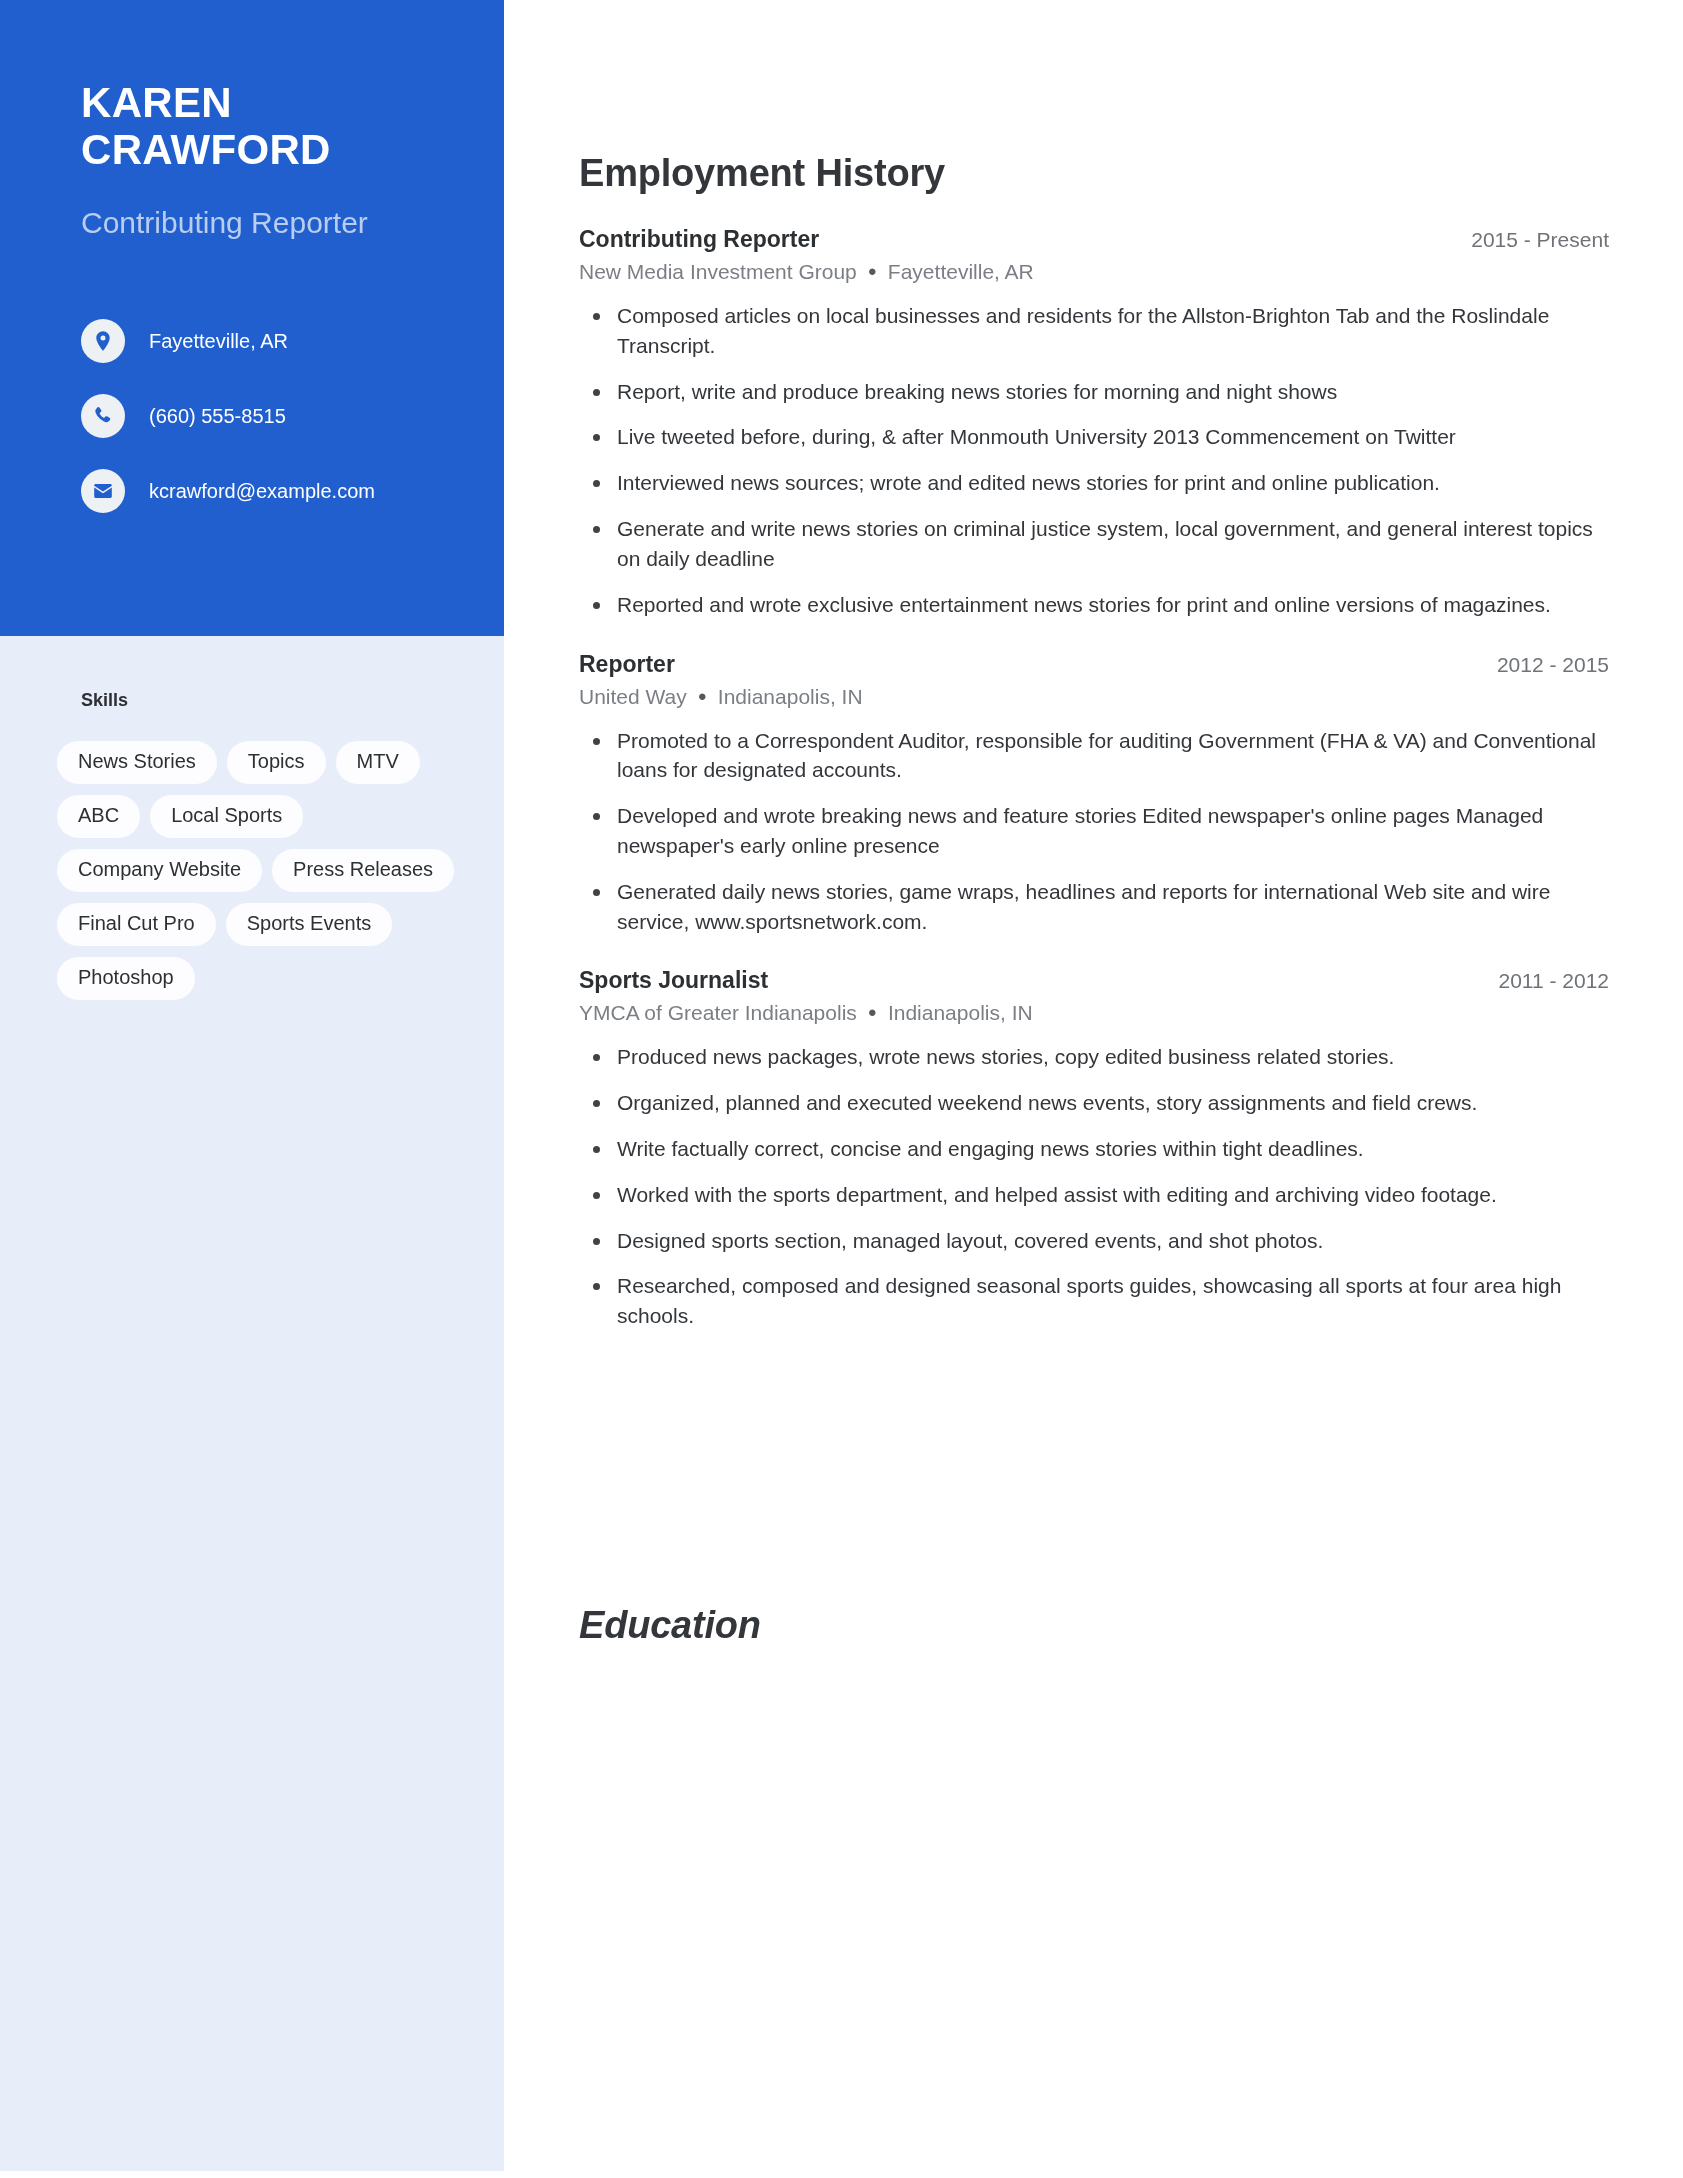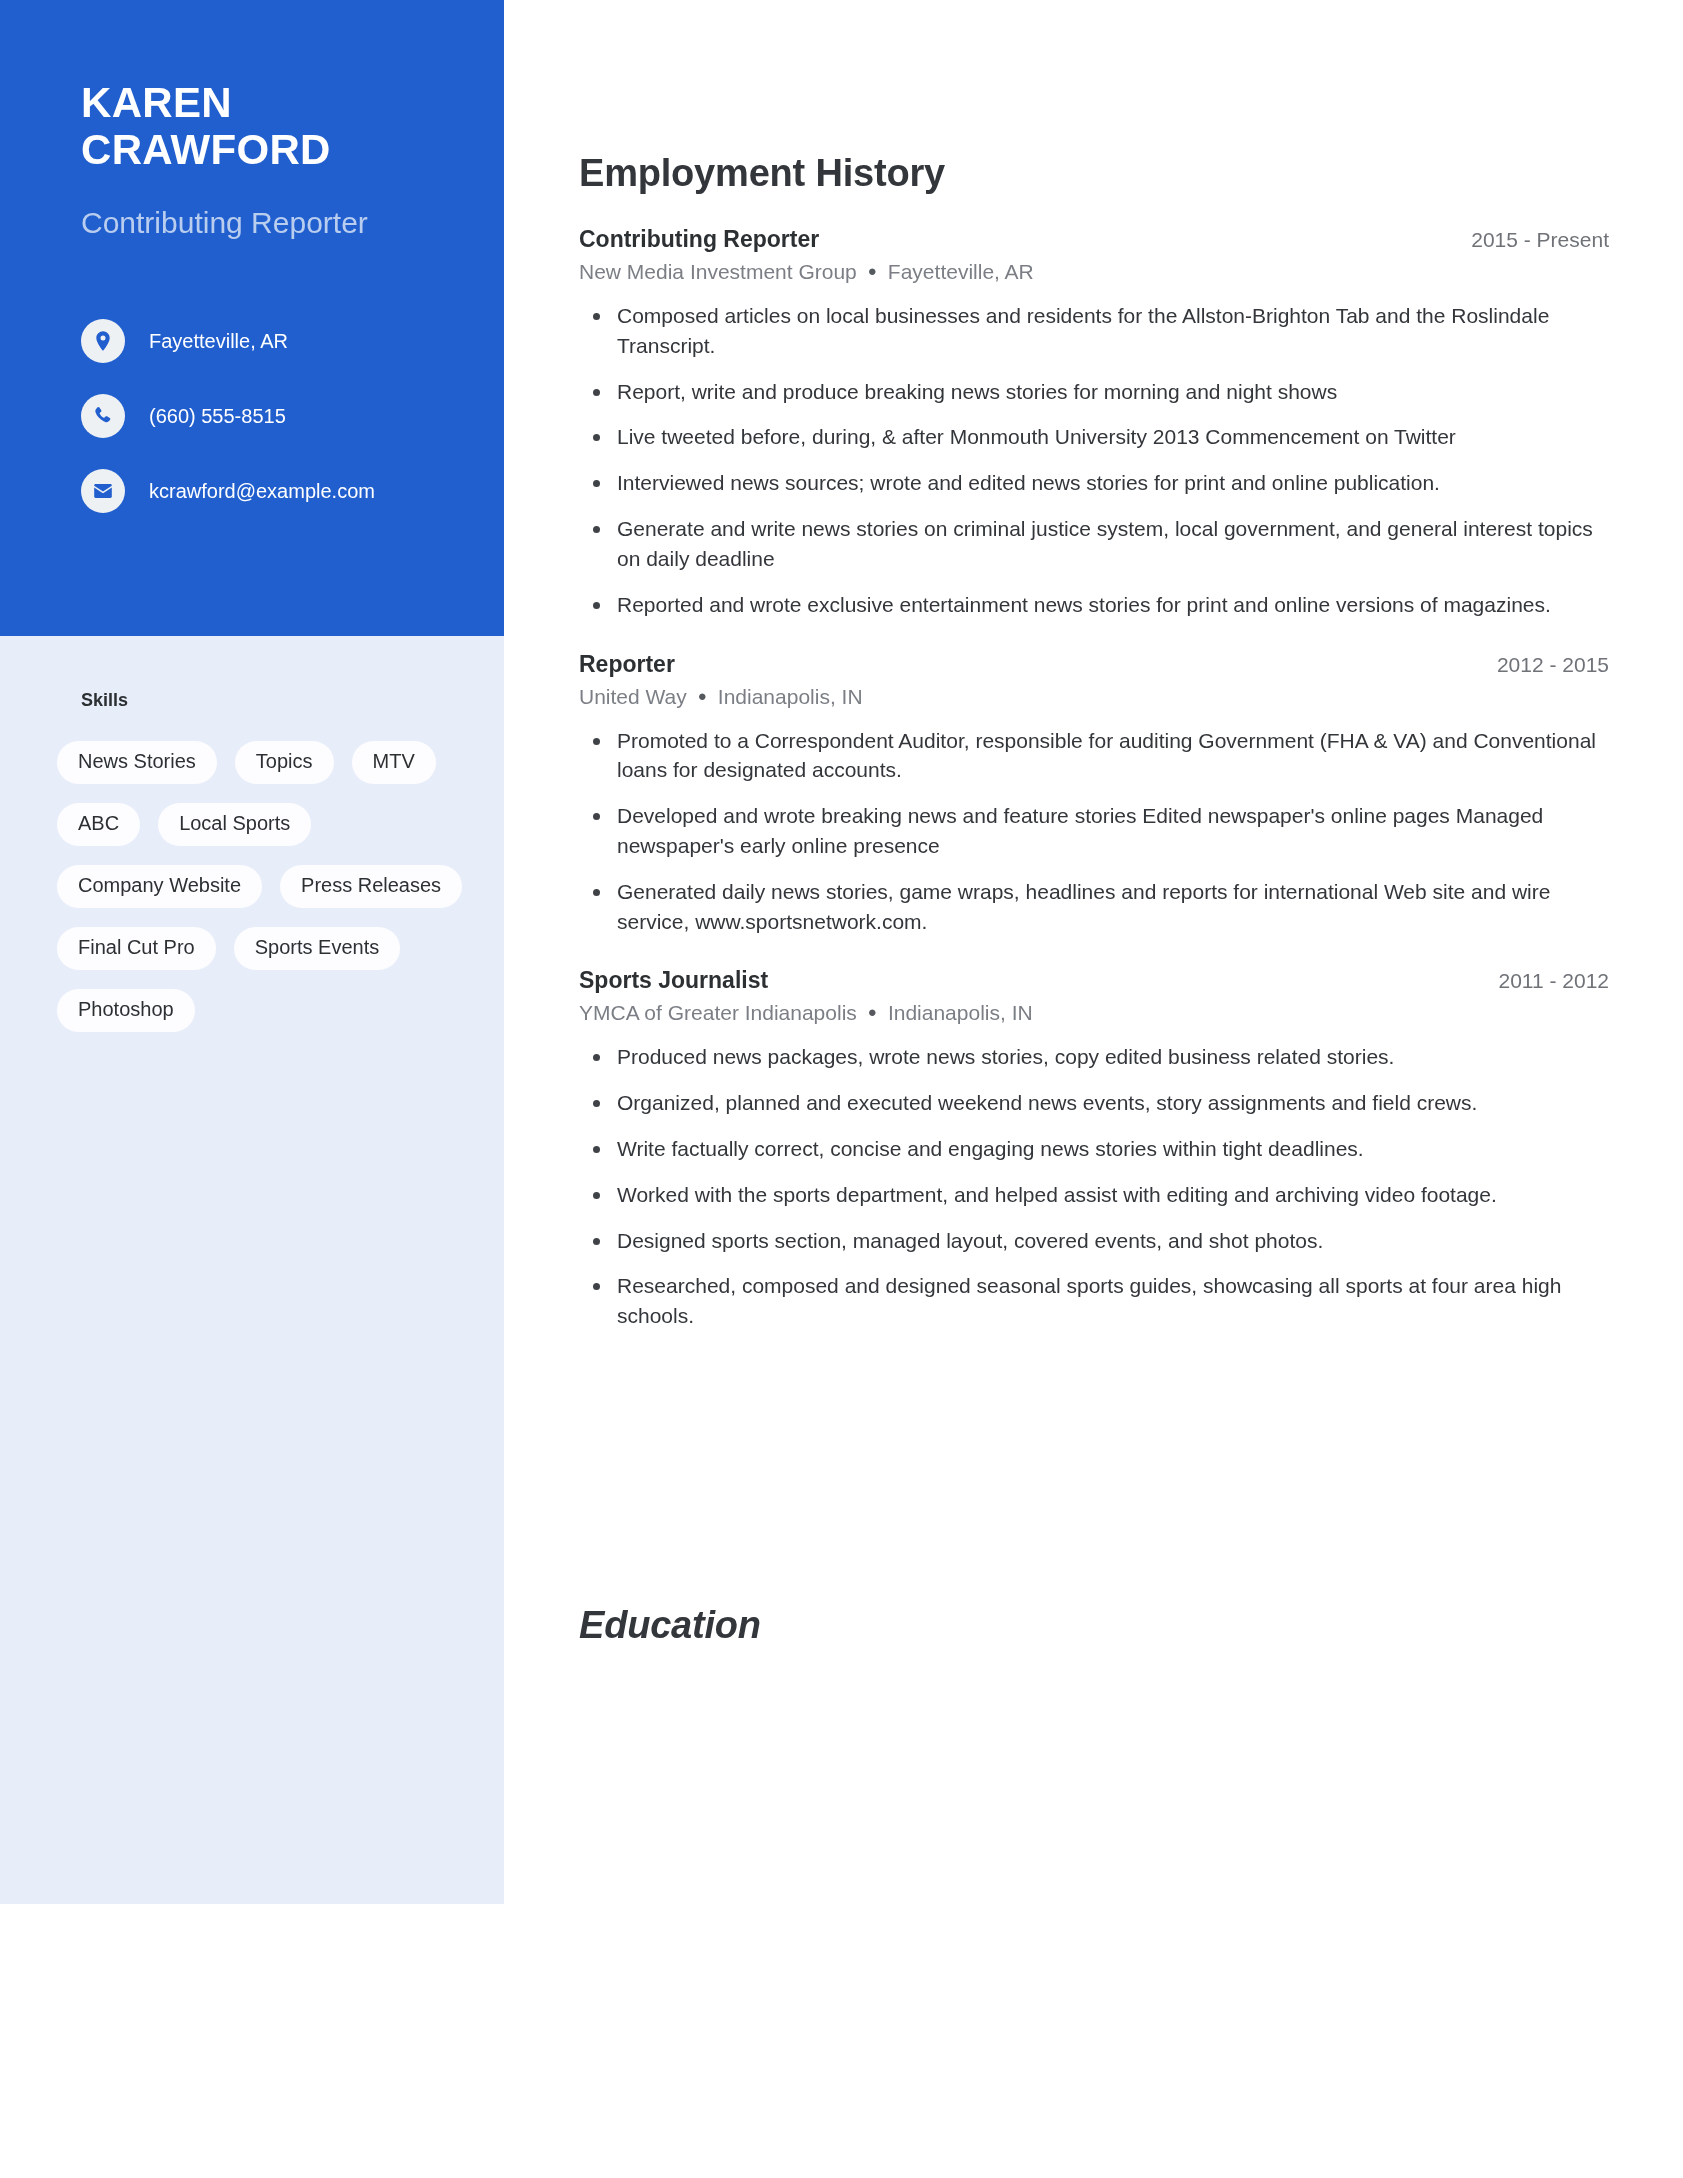--- a/index.html
+++ b/index.html
@@ -18,21 +18,21 @@
     background: #ffffff;
     overflow: hidden;
   }
 
   
   .sidebar {
     position: absolute;
     left: 0;
     top: 0;
     width: 504px;
-    height: 1904px;
+    height: 2171px;
     background: #e8eef9;
   }
   .header-block {
     position: absolute;
     left: 0;
     top: 0;
     width: 504px;
     height: 636px;
     background: #215fce;
   }
@@ -99,21 +99,20 @@
     color: #2d3033;
   }
   .skills-wrap {
     position: absolute;
     left: 57px;
     top: 741px;
     width: 416px;
     display: flex;
     flex-wrap: wrap;
     align-content: flex-start;
-    gap: 8px;
   }
   .pill {
     background: #fdfdff;
     border-radius: 989px;
     padding: 9px 21px 11px 21px;
     margin: 0 10px 11px 0;
     font-size: 20px;
     color: #2d3033;
     white-space: nowrap;
     line-height: 1.15;

